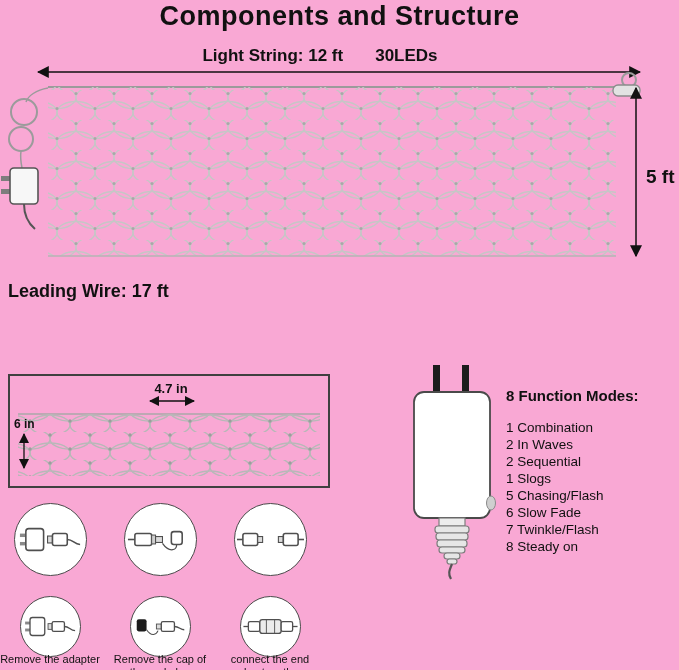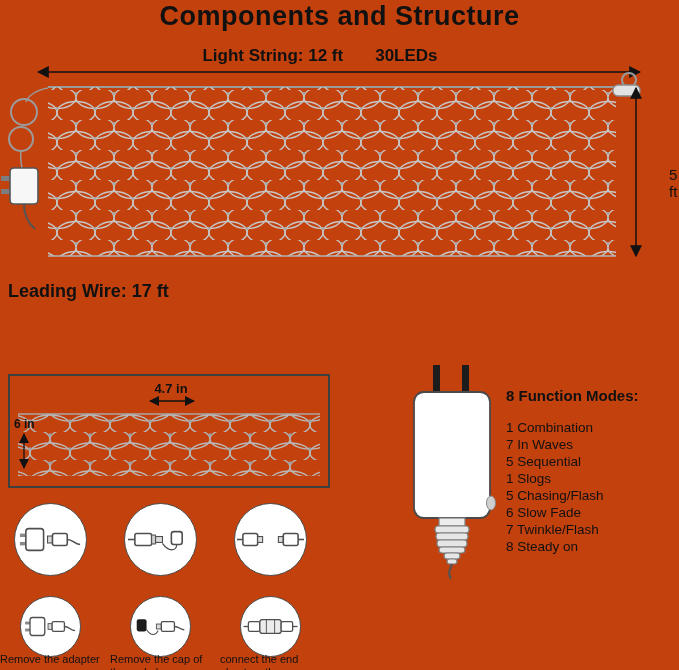--- a/index.html
+++ b/index.html
@@ -1,36 +1,36 @@
 <!DOCTYPE html>
 <html><head>
 <meta charset="utf-8">
 <style>
   * { margin:0; padding:0; box-sizing:border-box; }
   html, body { background:#ffffff; }
   body { font-family:"Liberation Sans", sans-serif; color:#111; }
-  .page { position:relative; width:679px; height:670px; background:#c2410c; overflow:hidden; }
+  .page { position:relative; width:679px; height:670px; background:#f9a8d4; overflow:hidden; }
   .page-title { position:absolute; top:1px; left:0; width:100%; text-align:center;
                 font-size:27px; font-weight:700; letter-spacing:.5px; }
   .measure-row { position:absolute; top:46px; left:60px; width:520px; display:flex;
                  justify-content:center; gap:32px; font-size:17px; font-weight:700; }
   .abs { position:absolute; }
-  .five-ft { position:absolute; left:669px; top:166px; font-size:15px; font-weight:400; }
+  .five-ft { position:absolute; left:646px; top:166px; font-size:19px; font-weight:700; }
   .leading-wire { position:absolute; left:8px; top:281px; font-size:18px; font-weight:700; }
   .detail-box { position:absolute; left:8px; top:374px; width:322px; height:114px; border:2px solid #404040; }
   .modes { position:absolute; left:506px; top:387px; width:172px; }
   .modes-title { font-size:15px; font-weight:700; margin-bottom:15px; }
   .mode-item { font-size:13.5px; line-height:17px; }
   .circle { position:absolute; border-radius:50%; border:1.6px solid #4a4a4a; background:#fff; }
   .circle svg { width:100%; height:100%; display:block; }
   .c-big { width:73px; height:73px; top:503px; }
   .c-small { width:61px; height:61px; top:596px; }
   .connect-title { position:absolute; left:58px; top:584px; width:224px; text-align:center;
                    font-size:15px; font-weight:700; }
-  .caption { position:absolute; top:653px; width:100px; text-align:left;
+  .caption { position:absolute; top:653px; width:100px; text-align:center;
              font-size:11px; line-height:12.5px; }
 </style>
 </head>
 <body>
 
 <svg width="0" height="0" style="position:absolute" aria-hidden="true">
   <defs>
     <marker id="ah" viewBox="0 0 10 10" markerWidth="8" markerHeight="8" refX="9" refY="5" orient="auto-start-reverse">
       <path d="M0,0 L10,5 L0,10 z" fill="#111"></path>
     </marker>
@@ -124,22 +124,22 @@
     <rect x="31" y="177" width="30" height="7" rx="3" fill="#e6e6e6" stroke="#7d7d7d" stroke-width="1.2"></rect>
     <rect x="33" y="184" width="26" height="6" rx="3" fill="#e6e6e6" stroke="#7d7d7d" stroke-width="1.2"></rect>
     <rect x="38" y="190" width="16" height="6" rx="3" fill="#e6e6e6" stroke="#7d7d7d" stroke-width="1.2"></rect>
     <rect x="41" y="196" width="10" height="5" rx="2.5" fill="#e6e6e6" stroke="#7d7d7d" stroke-width="1.2"></rect>
     <path d="M46,201 C 43,208 42,211 45,216" fill="none" stroke="#555" stroke-width="2.2"></path>
   </svg>
 
   <div class="modes">
     <div class="modes-title">8 Function Modes:</div>
     <div class="mode-item">1 Combination</div>
-    <div class="mode-item">7 In Waves</div>
-    <div class="mode-item">5 Sequential</div>
+    <div class="mode-item">2 In Waves</div>
+    <div class="mode-item">2 Sequential</div>
     <div class="mode-item">1 Slogs</div>
     <div class="mode-item">5 Chasing/Flash</div>
     <div class="mode-item">6 Slow Fade</div>
     <div class="mode-item">7 Twinkle/Flash</div>
     <div class="mode-item">8 Steady on</div>
   </div>
 
   <div class="circle c-big" style="left:14px">
     <svg viewBox="0 0 72 72">
       <rect x="5" y="30" width="6" height="3.5" fill="#8a8a8a"></rect>

